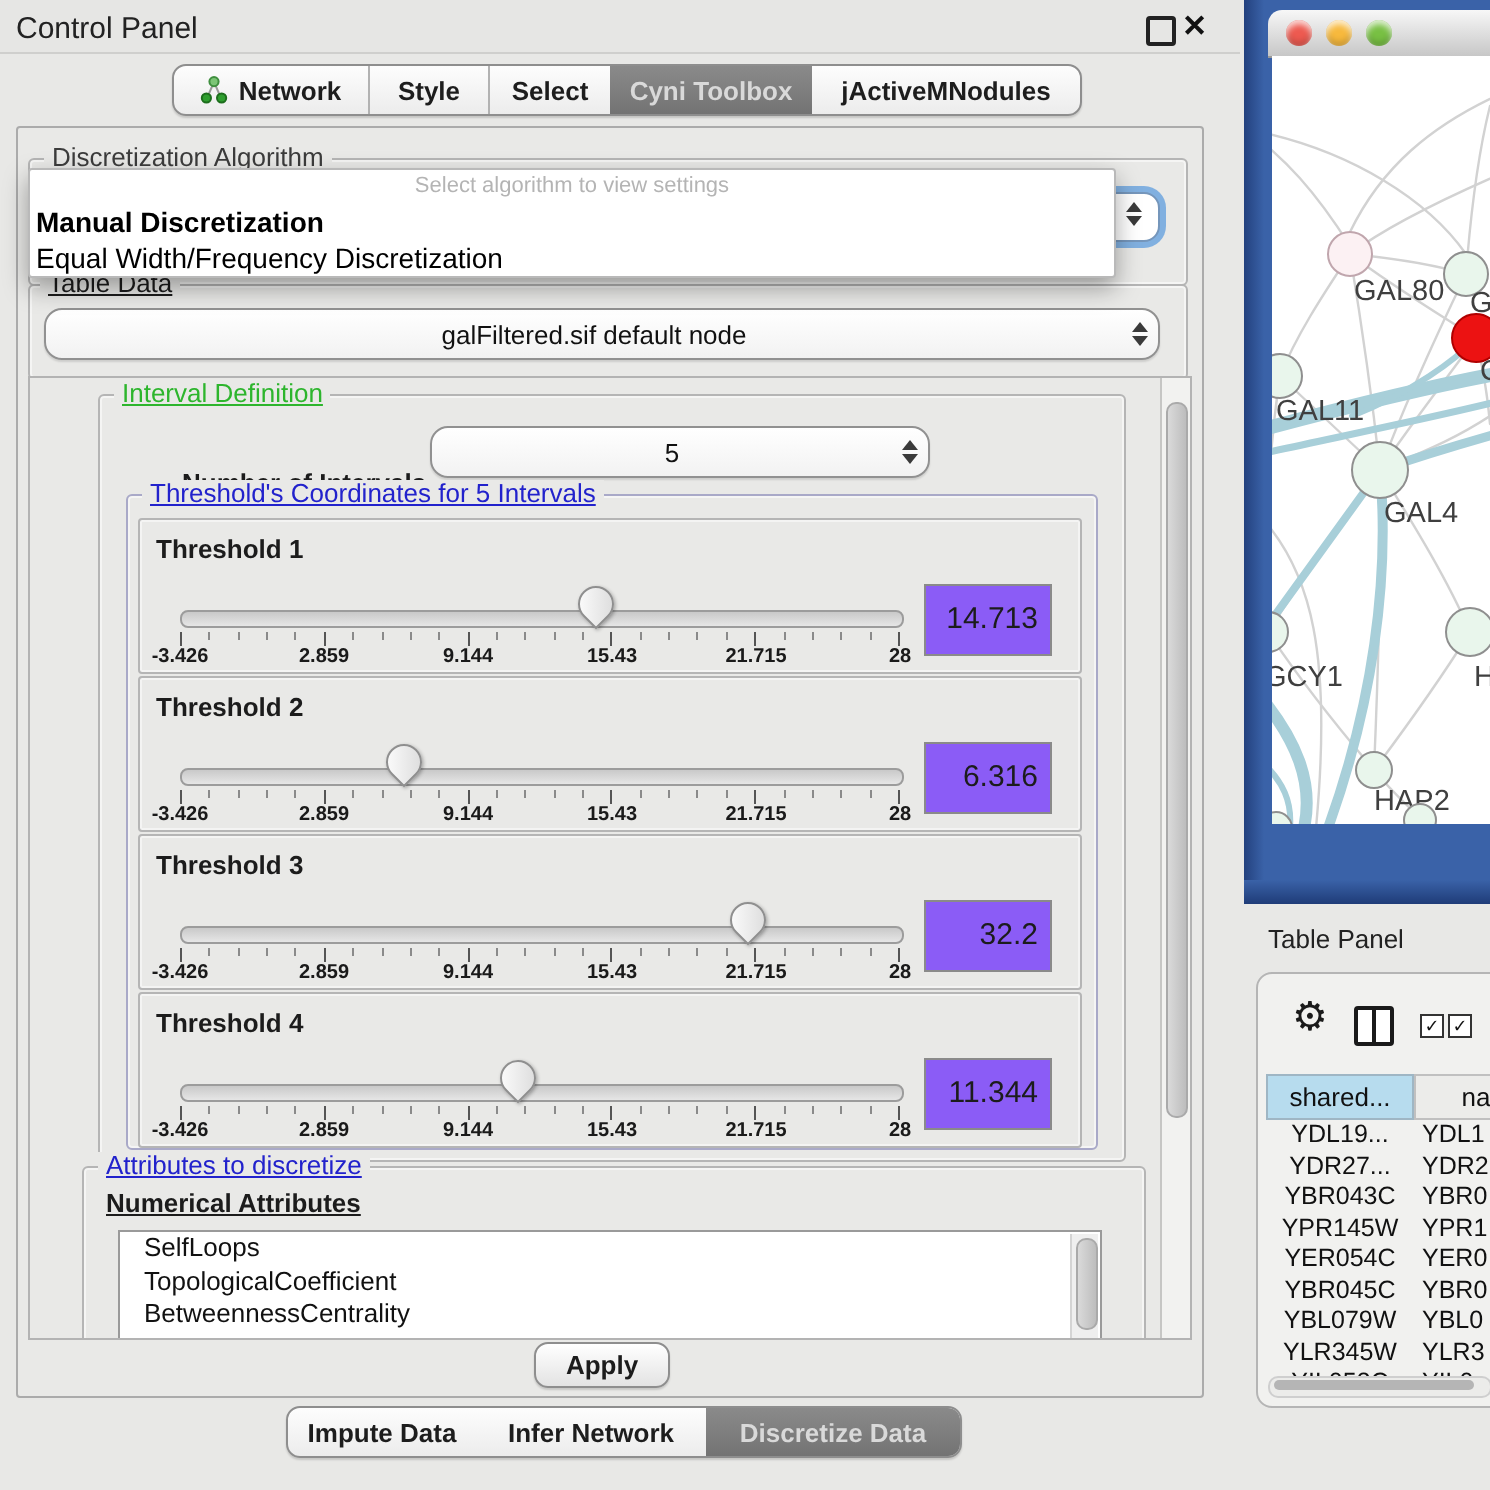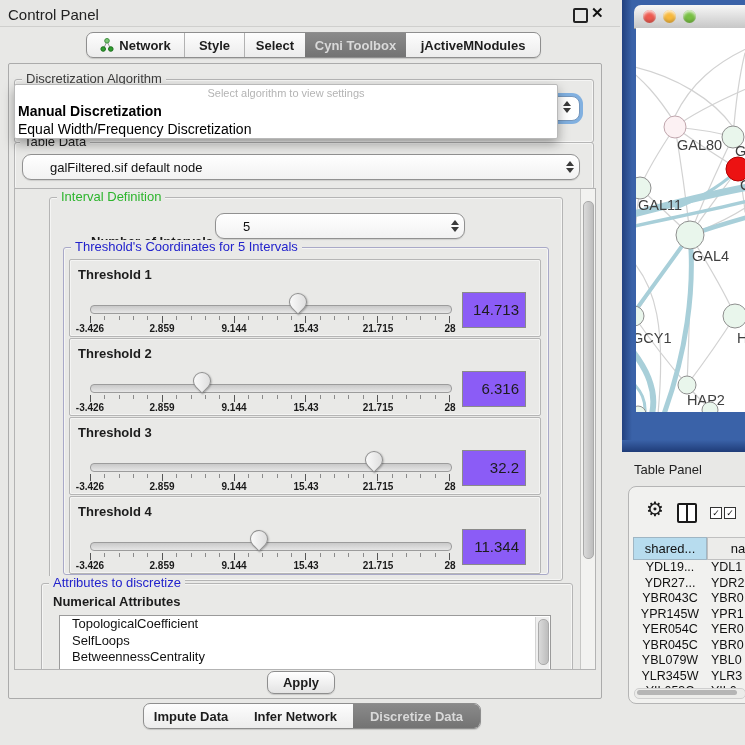--- a/index.html
+++ b/index.html
@@ -19,30 +19,30 @@
           background:linear-gradient(#fdfdfd,#ececec);height:24px;box-shadow:0 1px 1px rgba(0,0,0,.15);}
   .tab{display:flex;align-items:center;justify-content:center;font-weight:bold;font-size:13px;
        color:#1d1d1d;padding:0 2px;white-space:nowrap;}
   .tab.sep{border-left:1px solid #b2b2b2;}
   .tab.sel{background:linear-gradient(#8a8a8a,#737373);color:#d9d9d9;border-left:none;}
   #top-tabs{left:86px;top:32px;}
   #bottom-tabs{left:143px;top:703px;}
 
   
   .group{position:absolute;border:1px solid #b5b5b5;border-radius:3px;box-shadow:inset 0 0 0 1px rgba(255,255,255,.55);}
-  .group-label{position:absolute;background:#e9e9e7;padding:0 4px;font-size:13px;line-height:14px;}
+  .group-label{position:absolute;background:#e9e9e7;padding:0 4px;font-size:13px;line-height:14px;text-decoration:underline;}
   .glabel-green{color:#2db52d;}
   .glabel-blue{color:#2222cc;}
 
   #main-panel{left:8px;top:63px;width:592px;height:634px;border:1px solid #ababab;background:#e9e9e7;border-radius:2px;}
 
   
   .combo{position:absolute;background:linear-gradient(#ffffff,#f2f2f2);border:1px solid #919191;
          border-radius:9px;display:flex;align-items:center;box-shadow:0 1px 1px rgba(0,0,0,.12);}
-  .combo .val{flex:1;padding-left:27px;font-size:13px;color:#111;overflow:hidden;white-space:nowrap;}
+  .combo .val{flex:1;padding-left:10px;font-size:13px;color:#111;overflow:hidden;white-space:nowrap;text-align:center;}
   .spinner{width:18px;display:flex;flex-direction:column;align-items:center;justify-content:center;gap:2px;}
   .arr-up{width:0;height:0;border-left:4px solid transparent;border-right:4px solid transparent;border-bottom:5px solid #3a3a3a;}
   .arr-dn{width:0;height:0;border-left:4px solid transparent;border-right:4px solid transparent;border-top:5px solid #3a3a3a;}
 
   
   #combo-algo{left:22px;top:96px;width:556px;height:23px;border-radius:8px;background:#fff;
               border:1px solid #7596bb;box-shadow:0 0 0 3px rgba(110,166,222,.85);z-index:5;}
 
   
   #popup{left:14px;top:84px;width:542px;height:53px;background:#fff;border:1px solid #b9b9b9;
@@ -361,22 +361,22 @@
           <div class="vbox">11.344</div>
         </div>
       </div>
 
     <div class="group" style="left:26px;top:394px;width:530px;height:110px;"></div>
     <div class="group-label glabel-blue" style="left:34px;top:387px;">Attributes to discretize</div>
     <div class="group-label" style="left:34px;top:406px;font-weight:bold;background:transparent;">Numerical Attributes</div>
 
     <div id="attr-list" style="left:44px;top:426px;width:490px;height:70px;">
       <div id="attr-items">
+          <div class="li">SelfLoops</div>
           <div class="li">TopologicalCoefficient</div>
-          <div class="li">SelfLoops</div>
           <div class="li">BetweennessCentrality</div>
         </div>
       <div id="list-scroll">
           <div class="vthumb"></div>
         </div>
     </div>
 
     <div class="vscroll" style="left:565px;top:0;width:15px;height:480px;">
       <div class="vthumb" style="top:12px;height:356px;"></div>
     </div>

